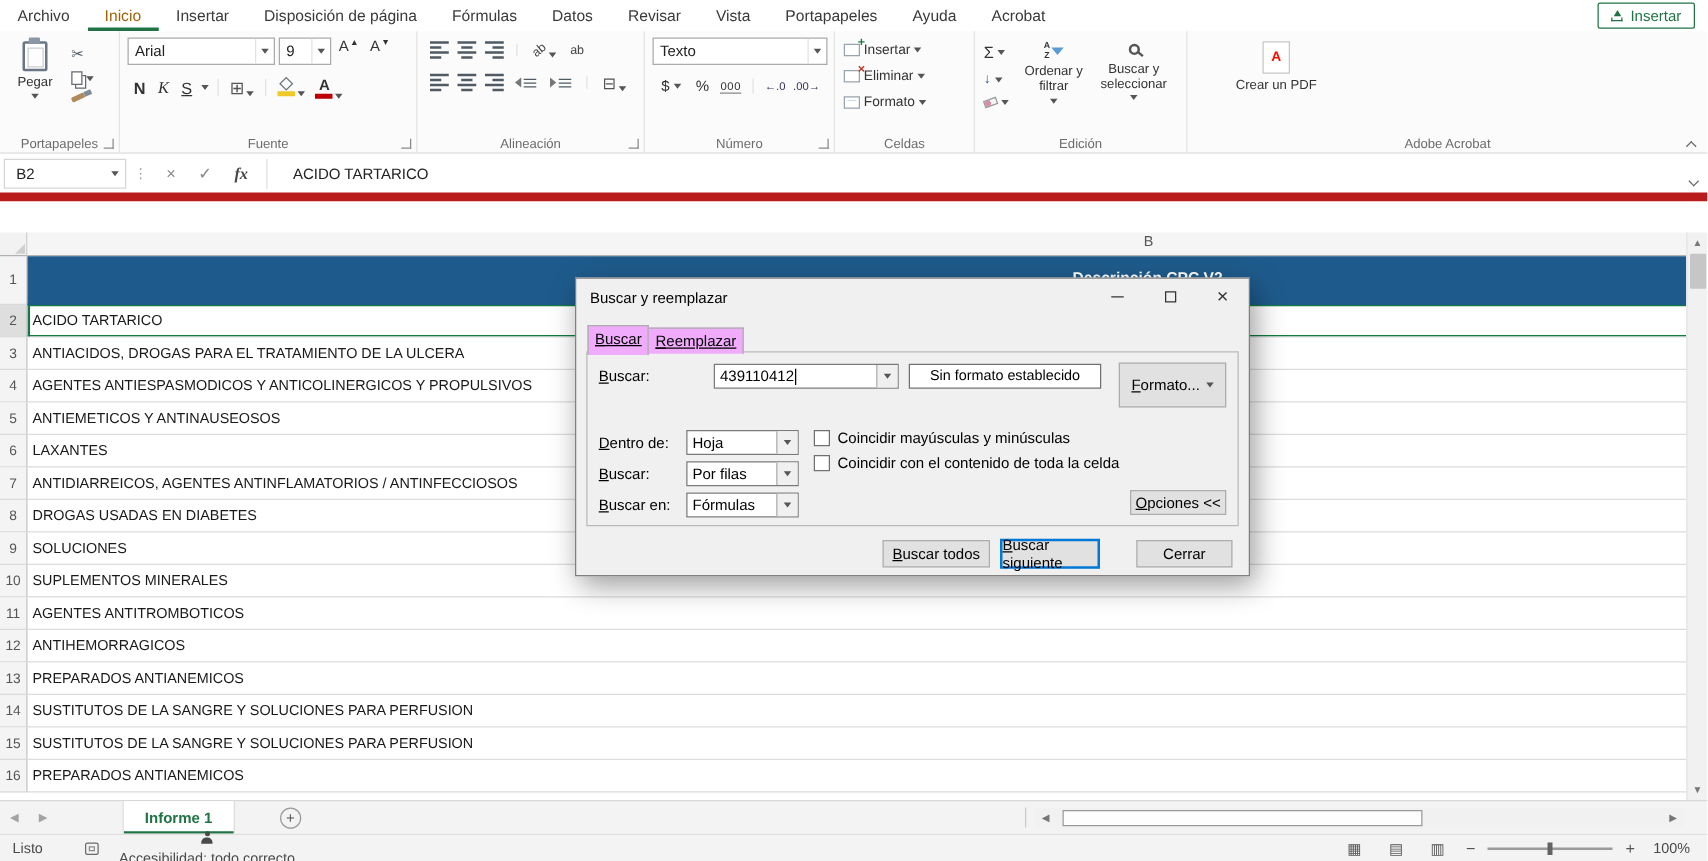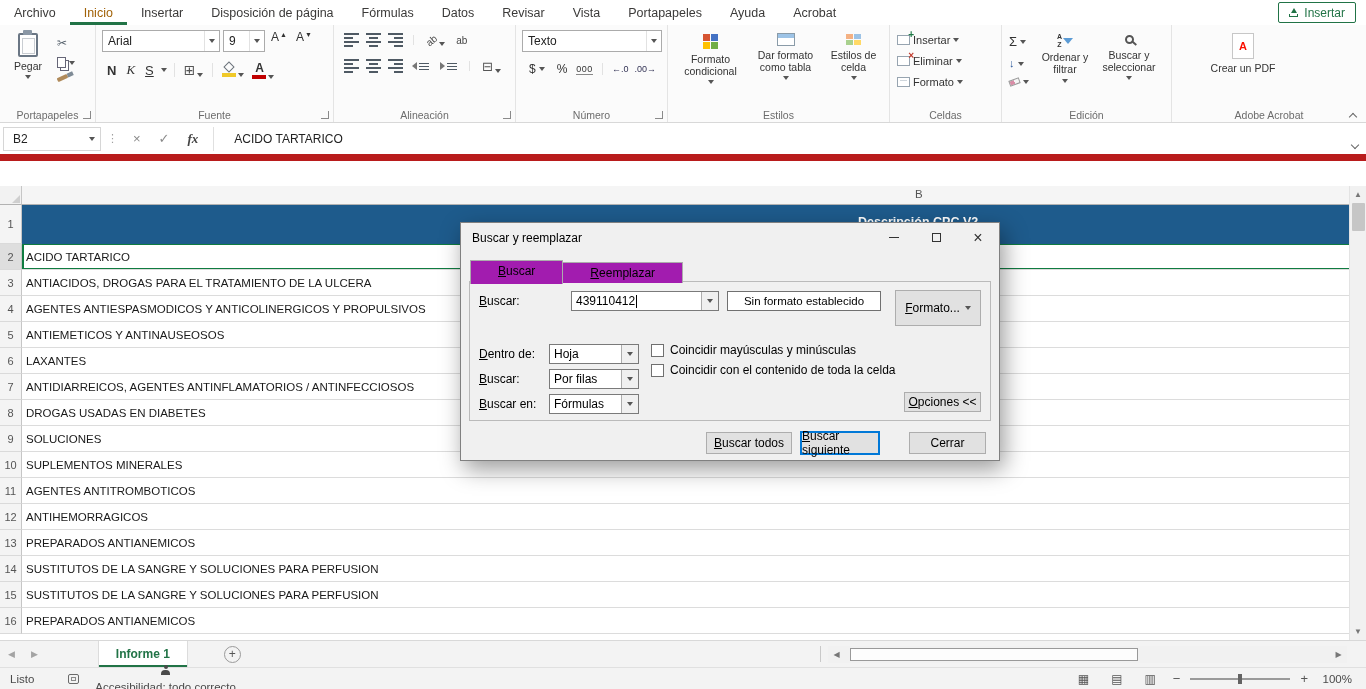--- a/index.html
+++ b/index.html
@@ -204,21 +204,21 @@
   
   #dialog { position:absolute; left:460px; top:222px; width:540px; height:239px; background:#f0f0f0;
     border:1px solid #808080; box-shadow:4px 8px 22px rgba(0,0,0,0.4); z-index:20; font-size:12px; color:#000; }
   .dtitle { height:30px; display:flex; align-items:center; padding-left:11px; font-size:12px; }
   .dwinbtns { position:absolute; top:0; right:0; display:flex; }
   .wb { width:42px; height:29px; display:flex; align-items:center; justify-content:center; color:#333; }
   .ic-min { width:10px; border-bottom:1px solid #333; height:1px; display:inline-block; }
   .ic-max { width:9px; height:9px; border:1px solid #333; display:inline-block; }
   .ic-close { font-size:16px; line-height:1; }
   .dtabs { position:absolute; left:9px; top:37px; display:flex; align-items:flex-end; z-index:3; }
-  .dtab { border:1px solid #acacac; border-bottom:none; background:#a21caf; padding:3px 27px; font-size:12px; }
+  .dtab { border:1px solid #acacac; border-bottom:none; background:#f0abfc; padding:3px 5px; font-size:12px;text-decoration:underline; }
   .dtab::first-letter { text-decoration:underline; }
   .dtab:not(.active) { margin-top:2px; padding-bottom:3px; border-left:none; }
   .dtab.active { padding-bottom:6px; margin-bottom:-1px; z-index:4; }
   .dframe { position:absolute; left:8px; right:8px; top:58px; height:140px; border:1px solid #bababa; }
   .dlabel { position:absolute; font-size:12px; }
   .wcombo { position:absolute; background:#fff; border:1px solid #7a7a7a; display:flex; align-items:center;
     padding-left:4px; font-size:12px; }
   .cbtn { position:absolute; right:0; top:0; bottom:0; width:17px; background:#f0f0f0; border-left:1px solid #adadad;
     display:flex; align-items:center; justify-content:center; }
   .tcursor { display:inline-block; width:1px; height:13px; background:#000; margin-left:1px; }
@@ -433,38 +433,20 @@
       <span class="smallbtn numg">%</span>
       <span class="zeros">000</span>
       <span class="sep"></span>
       <span class="decbtn">←.0</span>
       <span class="decbtn">.00→</span>
     </div>
     <span class="glabel">Número</span>
     <span class="launcher"></span>
   </div>
 
-  <div class="rgroup g-styles">
-    <div class="bigbtn" style="width:76px">
-      <span class="i-fc"></span>
-      <span>Formato condicional</span>
-      <span class="caret"></span>
-    </div>
-    <div class="bigbtn" style="width:72px">
-      <span class="i-table"></span>
-      <span>Dar formato como tabla</span>
-      <span class="caret"></span>
-    </div>
-    <div class="bigbtn" style="width:62px">
-      <span class="i-cells3"></span>
-      <span>Estilos de celda</span>
-      <span class="caret"></span>
-    </div>
-    <span class="glabel">Estilos</span>
-  </div>
 
   <div class="rgroup g-cells">
     <span class="smallbtn">
       <span class="cellico ins"></span>
       <span>Insertar</span>
         <span class="caret"></span>
     </span>
     <span class="smallbtn">
       <span class="cellico del"></span>
       <span>Eliminar</span>

